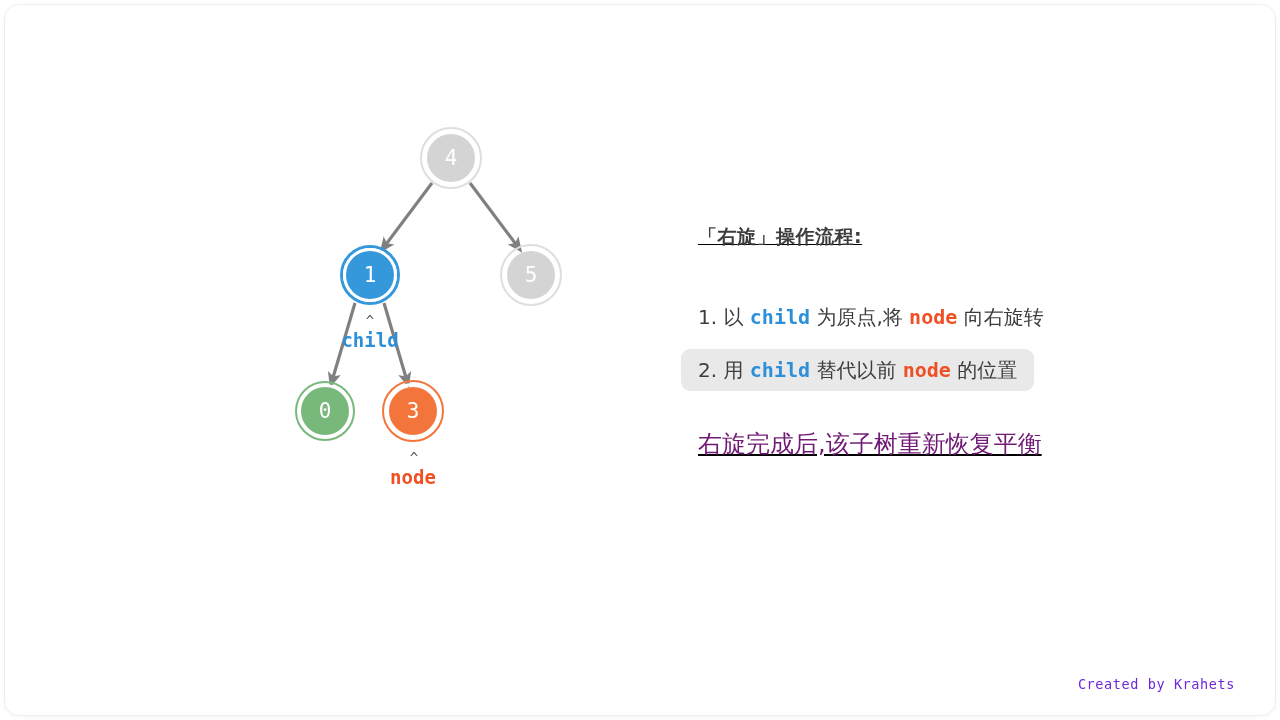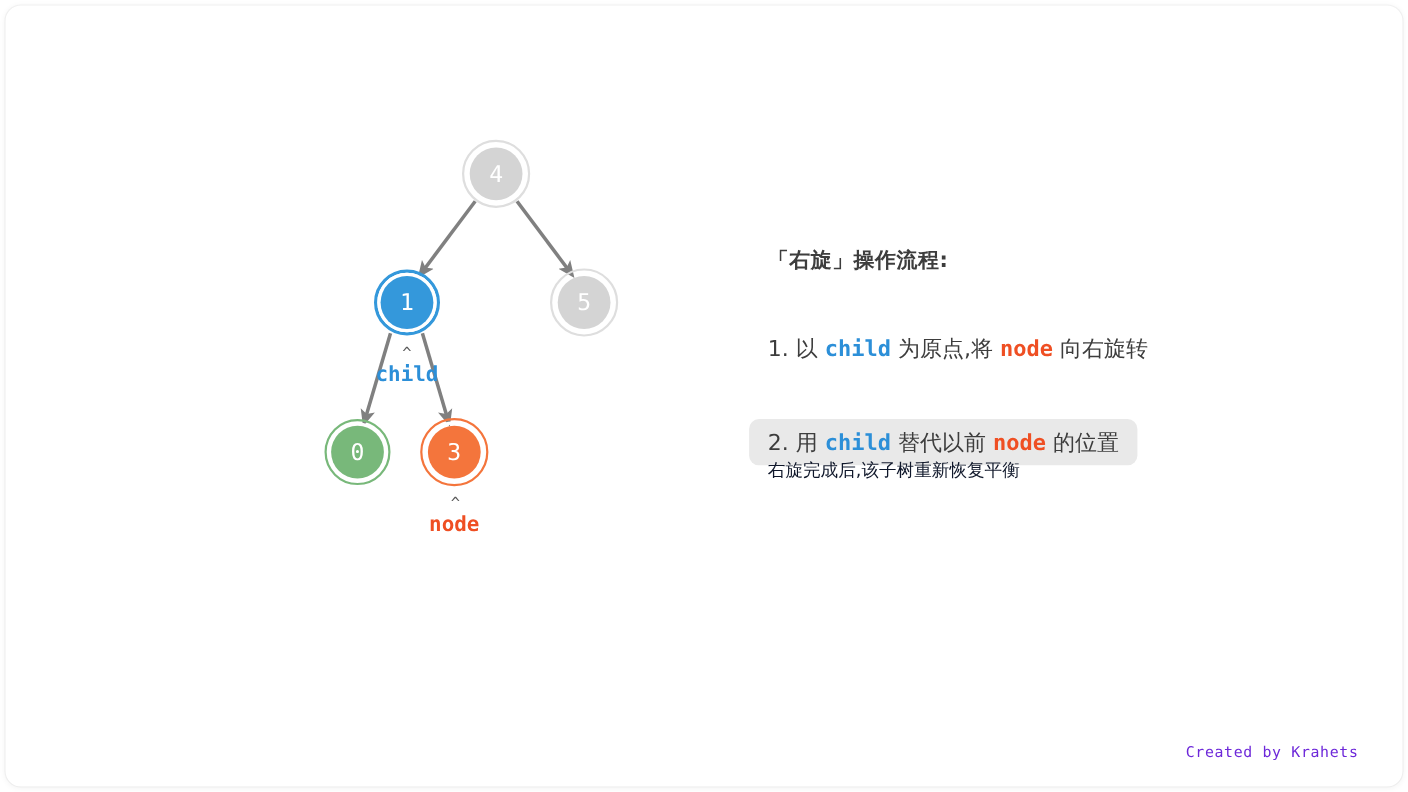--- a/index.html
+++ b/index.html
@@ -81,20 +81,21 @@
     text-align: center;
     white-space: nowrap;
   }
 
   
   #panel {
     position: absolute;
     left: 698px;
     top: 224px;
     width: 520px;
+    text-decoration: underline;
   }
 
   #panel-title {
     font-family: "DejaVu Sans", "Liberation Sans", sans-serif;
     font-weight: bold;
     font-size: 19px;
     color: #3d3d3d;
     letter-spacing: 0.5px;
     margin: 0 0 46px 0;
     white-space: nowrap;
@@ -106,41 +107,40 @@
     font-size: 20px;
     color: #3d3d3d;
     white-space: nowrap;
     padding: 9px 17px;
     margin-left: -17px;
     border-radius: 9px;
     line-height: 1.2;
   }
   .step.highlight {
     background: #e9e9e9;
-    margin-top: 32px;
   }
   .step-wrap { height: 53px; }
 
   .mono-blue {
     font-family: "DejaVu Sans Mono", "Liberation Mono", monospace;
     font-weight: bold;
     color: #2c8fd8;
   }
   .mono-orange {
     font-family: "DejaVu Sans Mono", "Liberation Mono", monospace;
     font-weight: bold;
     color: #ef4f23;
   }
 
   #conclusion {
     font-family: "DejaVu Sans", "Liberation Sans", sans-serif;
-    font-size: 16px;
-    color: #0f172a;
-    white-space: nowrap;
-    margin-top: 16px;
+    font-size: 24px;
+    color: #701a75;
+    white-space: nowrap;
+    margin-top: 26px;
   }
 
   
   #footer {
     position: absolute;
     right: 45px;
     bottom: 28px;
     font-family: "DejaVu Sans Mono", "Liberation Mono", monospace;
     font-size: 13.5px;
     color: #6d28d9;

